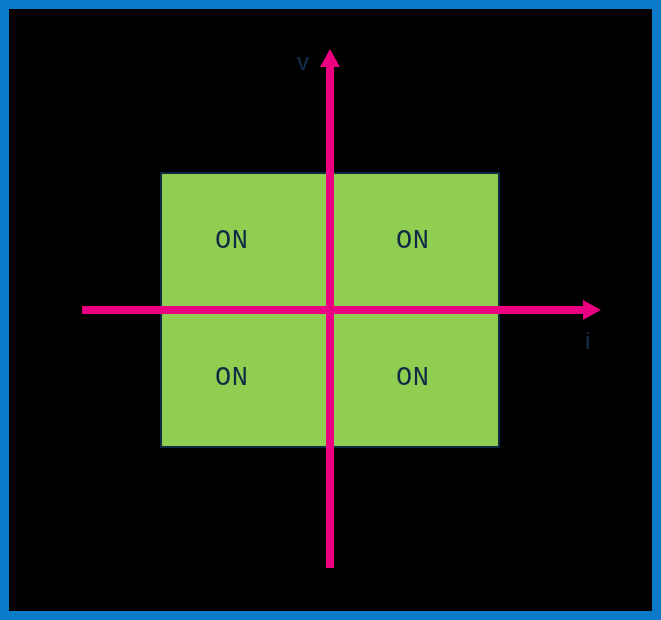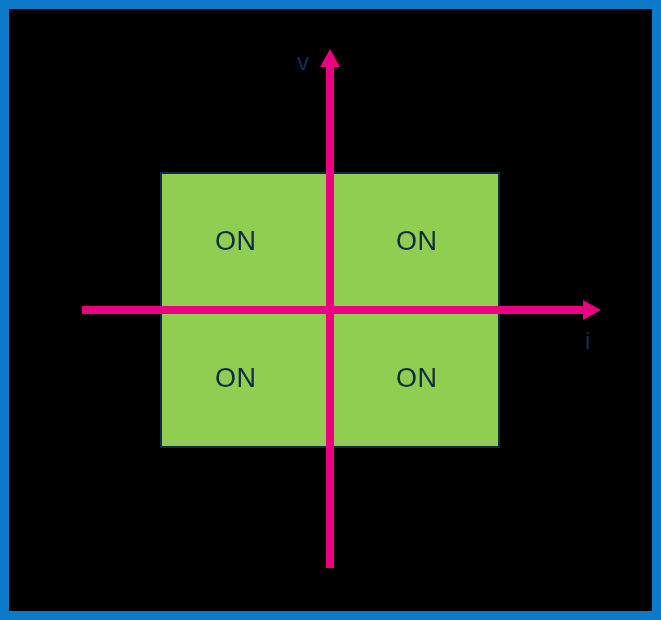--- a/index.html
+++ b/index.html
@@ -44,21 +44,21 @@
     box-sizing: border-box;
     background: #8fce50;
     border: 2px solid #102a45;
   }
 
   
   .quadrant-label {
     position: absolute;
     color: #102a45;
     font-size: 27px;
-    font-family: Liberation Sans, sans-serif;
+    font-family: Liberation Mono, monospace;
     font-weight: 400;
     letter-spacing: 0.5px;
     line-height: 1;
     white-space: nowrap;
   }
   #label-q2 { left: 215px; top: 228px; }  
   #label-q1 { left: 396px; top: 228px; }  
   #label-q3 { left: 215px; top: 365px; }  
   #label-q4 { left: 396px; top: 365px; }  
 

